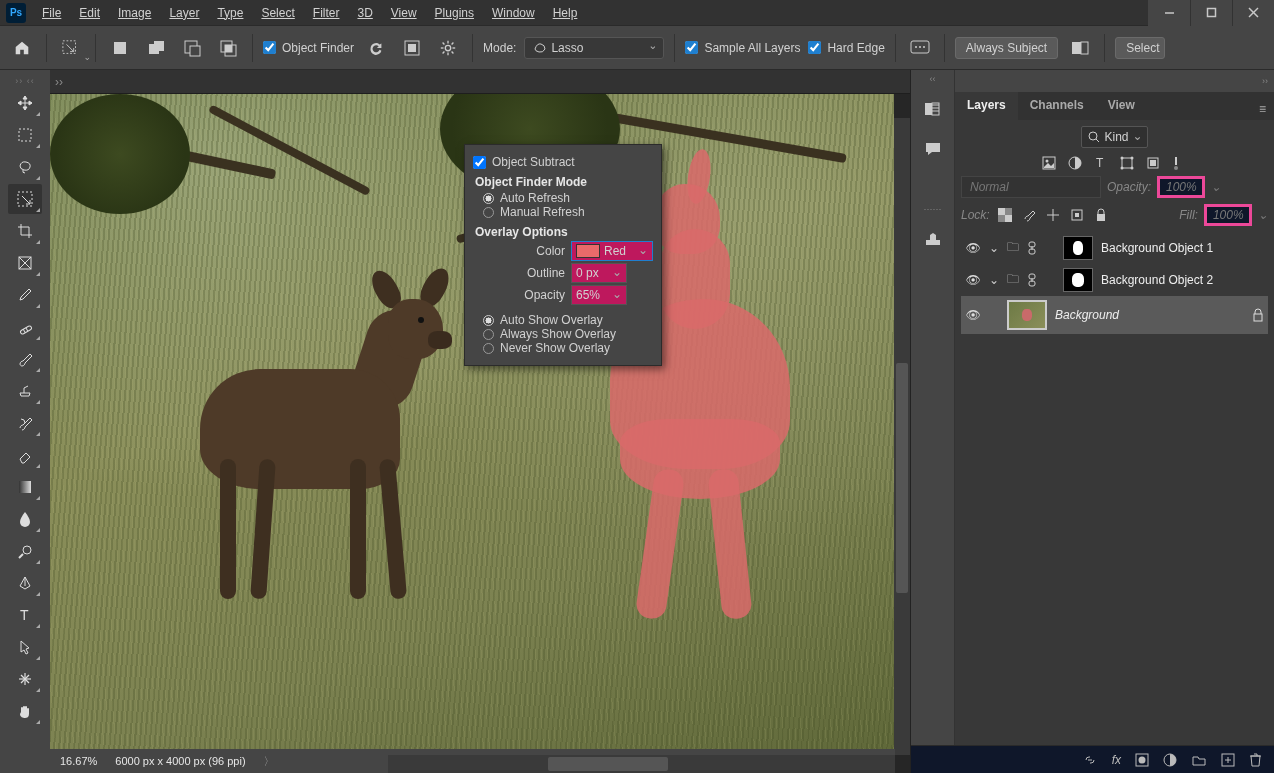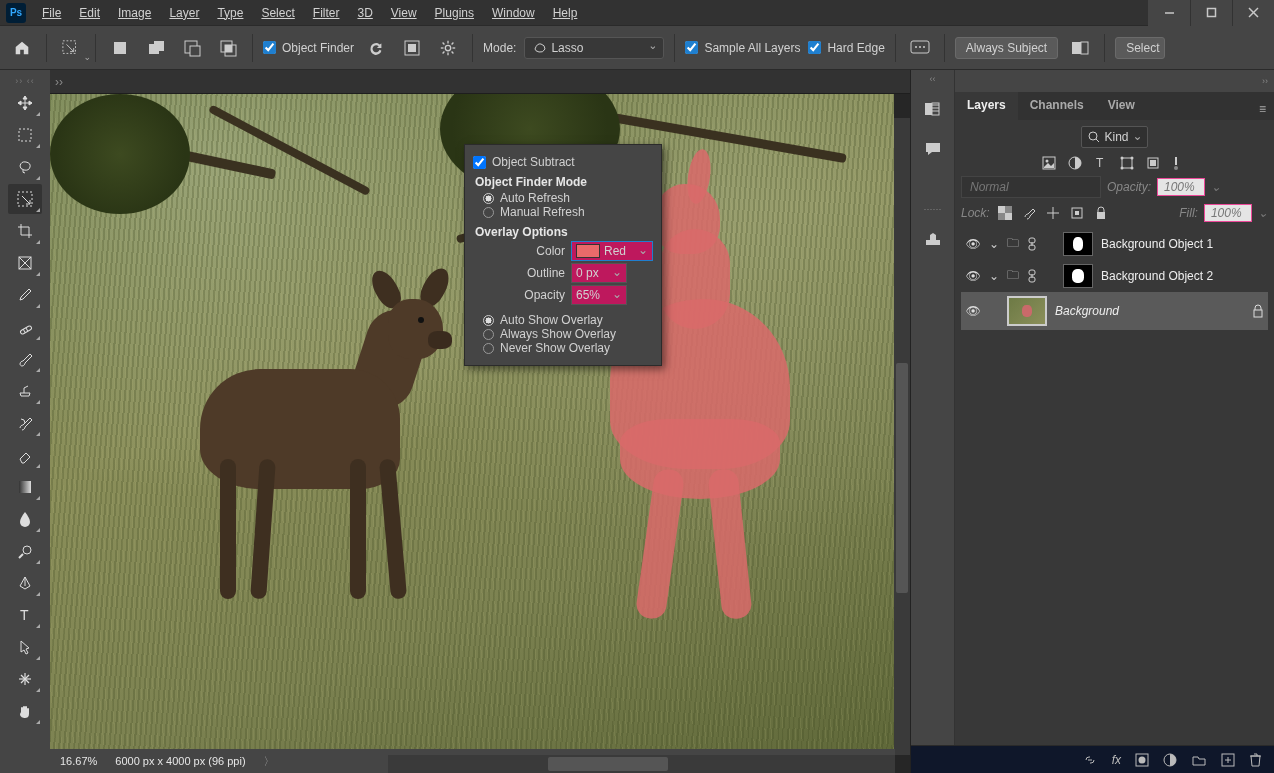--- a/index.html
+++ b/index.html
@@ -98,21 +98,21 @@
   .ptab.active{ background:#383838; color:#eee;}
   .panel-body{ flex:1; background:#383838; padding:6px 6px 0 6px; display:flex; flex-direction:column; gap:6px;}
   .filter-row{ display:flex; align-items:center; gap:8px;flex-direction:column;}
   .kind-select{ background:#303030; border:1px solid #555; border-radius:2px; padding:2px 18px 2px 6px; position:relative; height:22px; display:flex; align-items:center; gap:4px;}
   .kind-select::after{content:"⌄"; position:absolute; right:4px; top:2px; color:#aaa;}
   .fi-icons{display:flex; gap:10px; color:#c8c8c8;}
   .fi-icons span{width:16px;text-align:center;}
   .mode-row, .lock-row { display:flex; align-items:center; gap:6px; color:#999;font-style:italic;}
   .mode-select{ background:#333; border:1px solid #444; padding:2px 8px; width:140px; height:22px; color:#777; display:flex;align-items:center;}
   .dimlabel{color:#888;}
-  .pct-box{background:#e5e5e5;border:1px solid #ec4899;padding:1px 6px;color:#777;width:48px;}
+  .pct-box{background:#0f172a;border:3px solid #ec4899;padding:1px 6px;color:#777;width:48px;}
   .lock-icons{display:flex;gap:6px;color:#ccc;}
   .lock-icons span{width:18px;height:18px;display:flex;align-items:center;justify-content:center;}
 
   .layer-row{ display:flex; align-items:center; gap:8px; padding:4px 4px; }
   .layer-row.sel{ background:#5a5a5a;}
   .eye{width:16px;text-align:center;color:#ddd;}
   .disclose{color:#ccc;width:10px;}
   .folder-ico{color:#c8c8c8;}
   .mask-thumb{width:30px;height:24px;background:#000;border:1px solid #666;display:flex;align-items:center;justify-content:center;}
   .mask-thumb .shape{width:10px;height:14px;background:#fff;border-radius:40%;}

